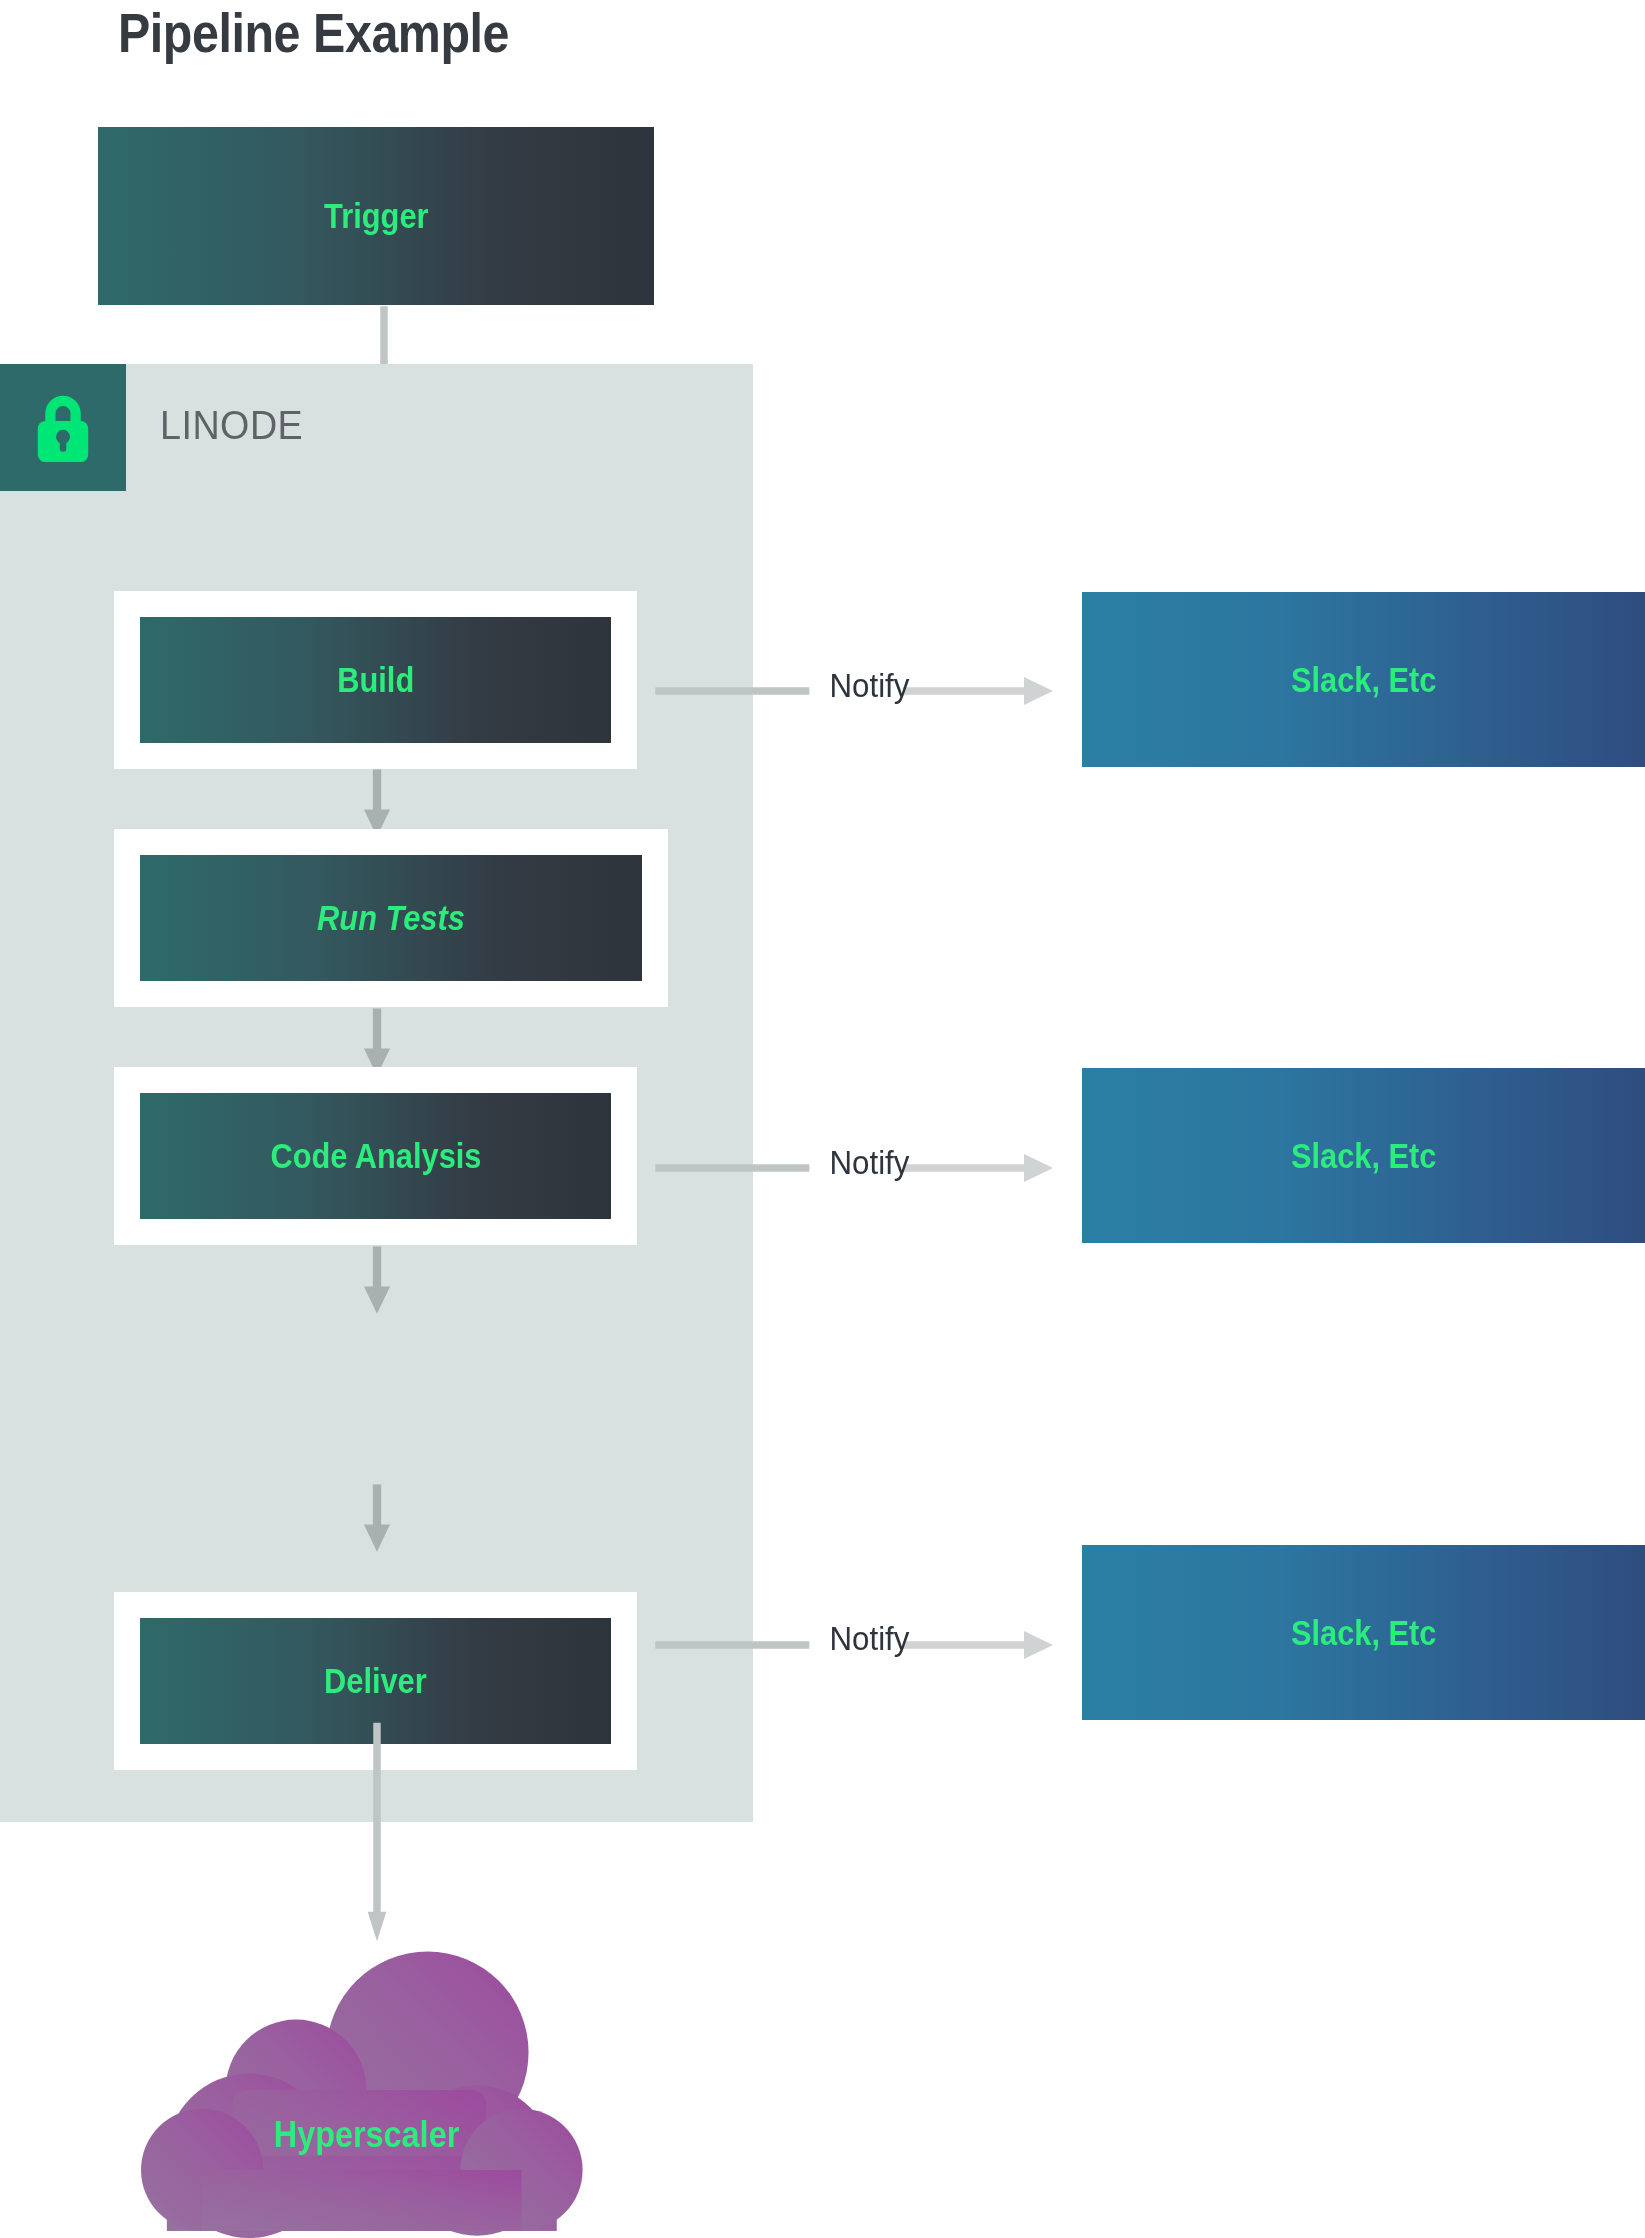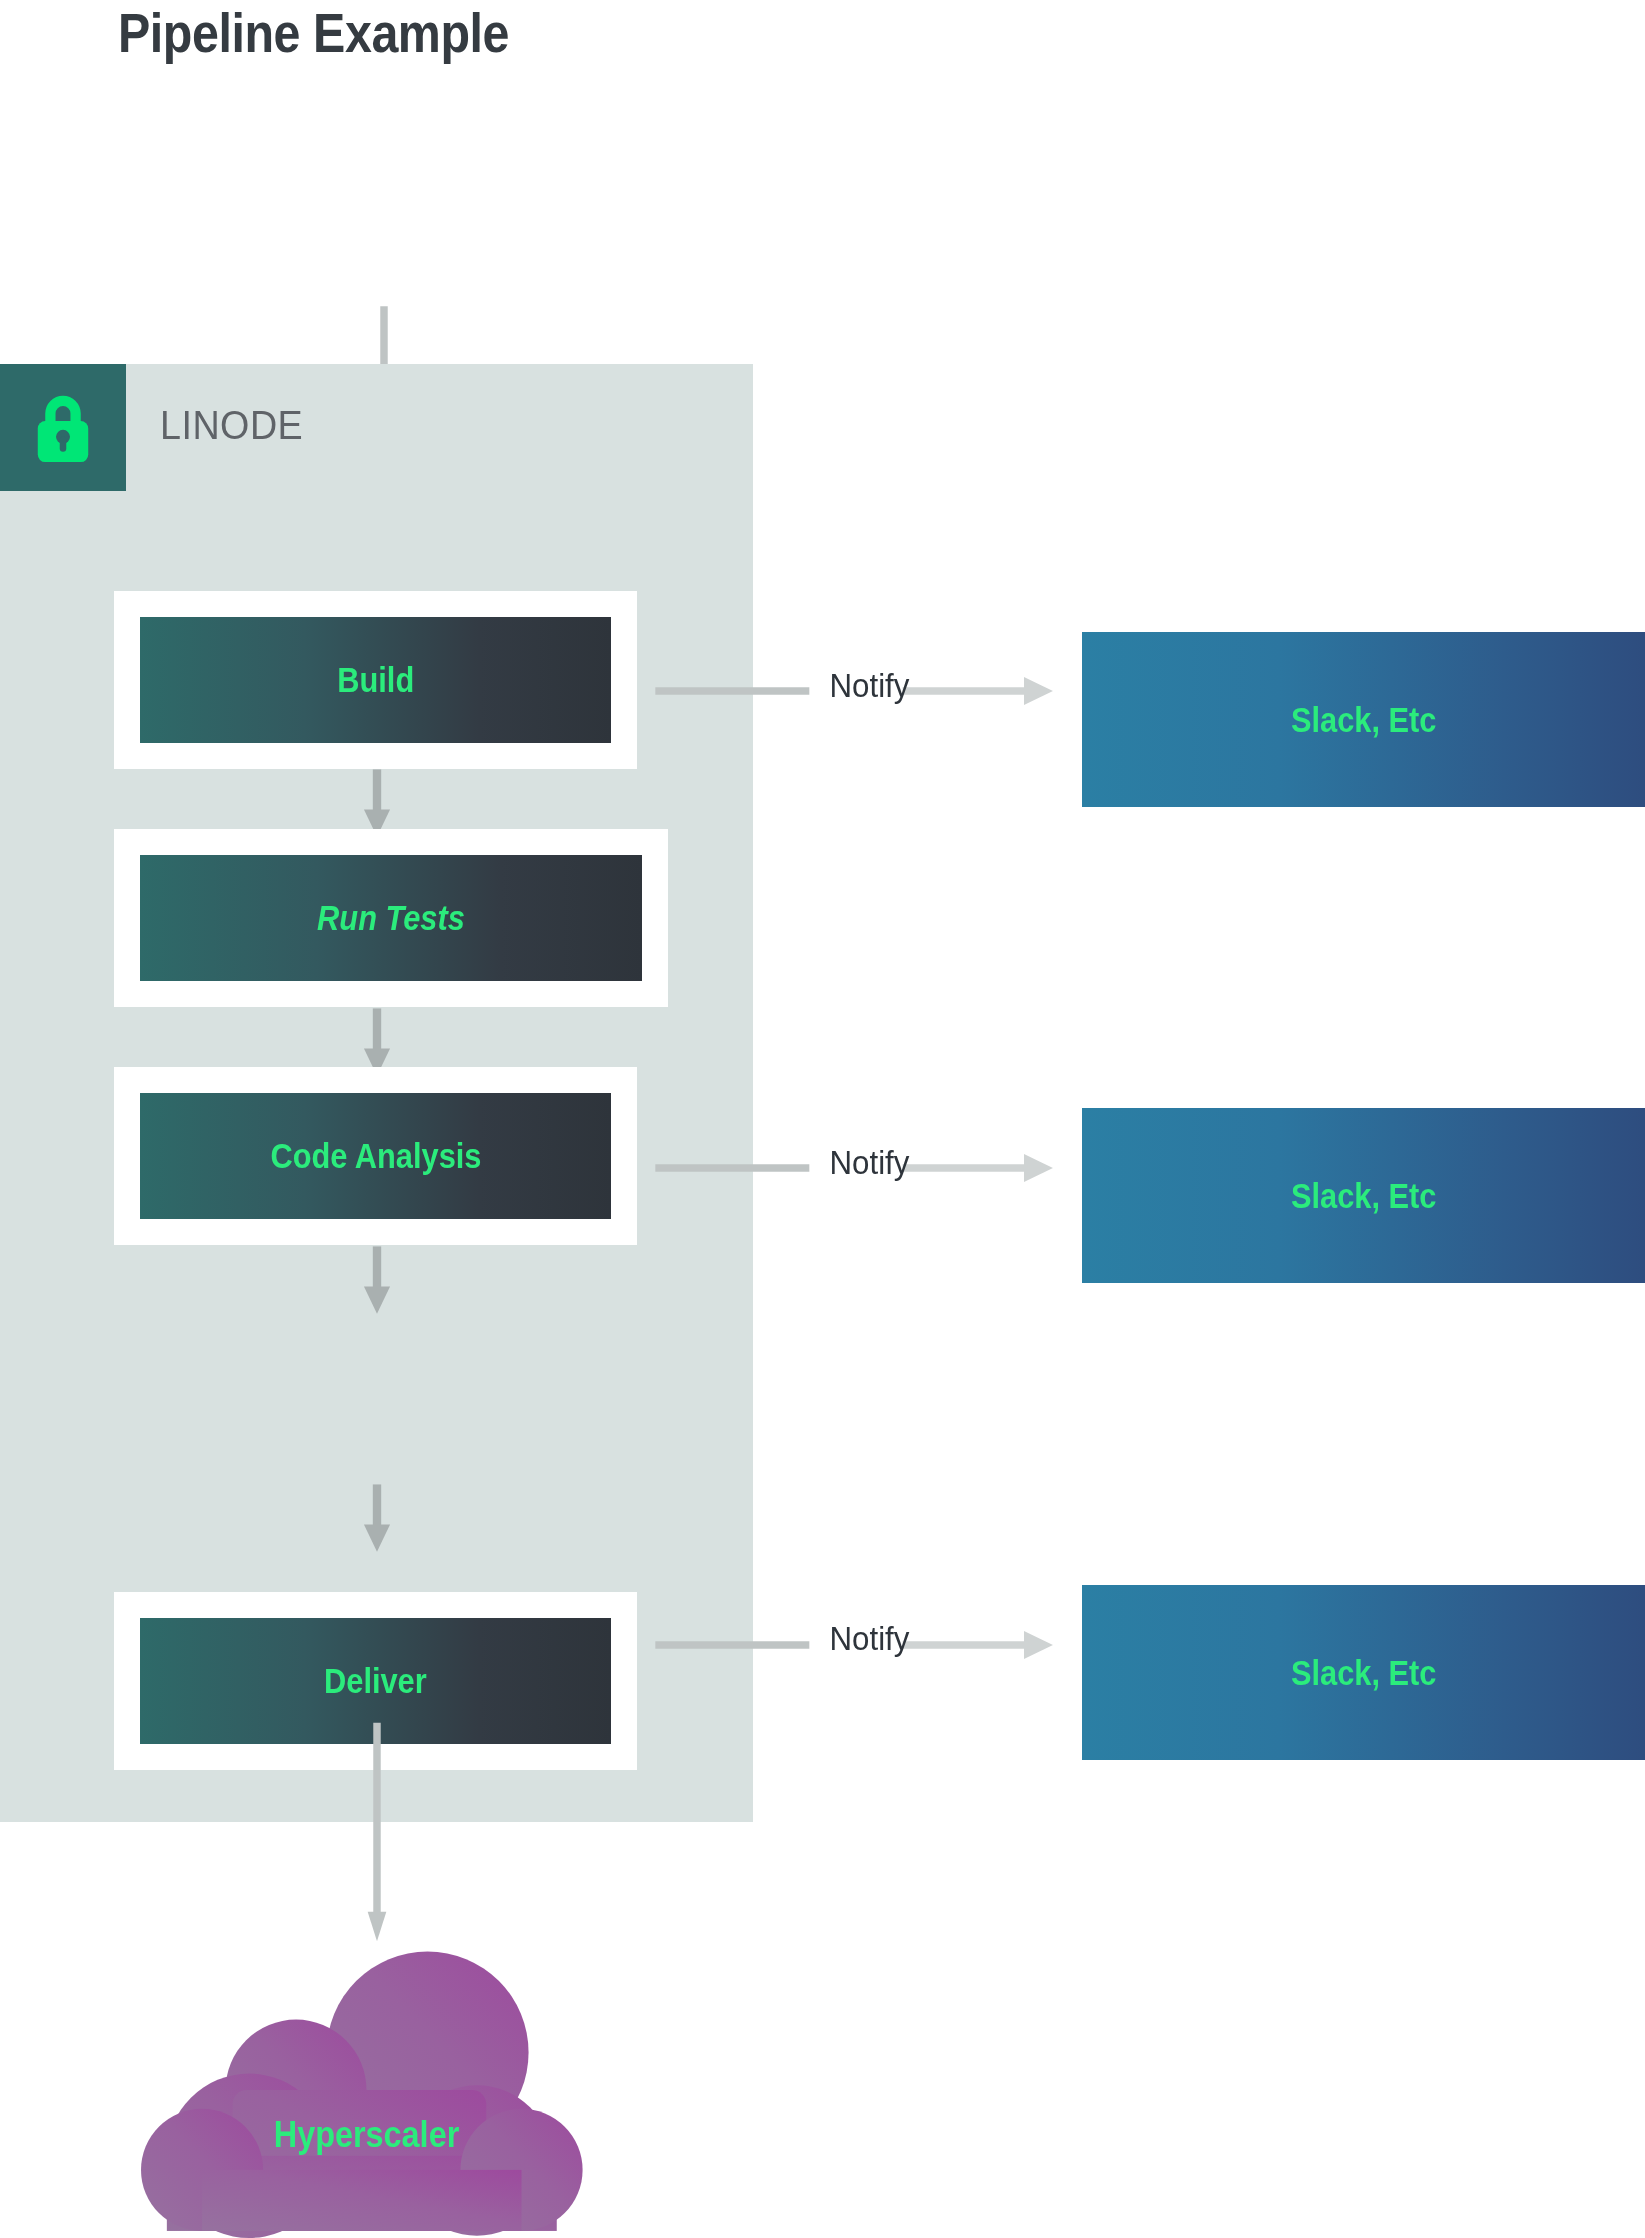--- a/index.html
+++ b/index.html
@@ -82,21 +82,20 @@
     font-weight: bold;
     color: #2bec7c;
     white-space: nowrap;
     transform: scaleX(0.88);
   }
   .dark-grad {
     background: linear-gradient(90deg, #2e6a69 0%, #33595f 35%, #333b44 72%, #2e343b 100%);
   }
   .blue-grad {
     background: linear-gradient(90deg, #2b7fa4 0%, #2c76a0 35%, #2e5c8c 75%, #2e4d7f 100%);
-    margin-top: 40px;
   }
   .stage-outer {
     position: absolute;
     background: #ffffff;
     box-sizing: border-box;
     padding: 26px;
   }
   .stage-inner {
     width: 100%;
     height: 100%;
@@ -141,20 +140,23 @@
     pointer-events: none;
   }
 </style>
 </head>
 <body>
 
 <div id="canvas">
 
   <div class="page-title">Pipeline Example</div>
 
+  <div class="node dark-grad" style="left:98px; top:127px; width:556px; height:178px;">
+    <span class="node-label">Trigger</span>
+  </div>
 
   <svg class="v-arrow" style="left:370px; top:305px; width:28px; height:287px;" viewBox="0 0 60 610">
     <line x1="30" y1="0" x2="30" y2="555" stroke="#bfc4c4" stroke-width="16"></line>
     <polygon points="30,608 2,548 58,548" fill="#bfc4c4"></polygon>
   </svg>
 
   <div class="zone"></div>
   <div class="zone-icon">
     <svg class="lock-svg" width="64" height="71" viewBox="0 0 136 152">
       <path d="M30 68 V46 a38 38 0 0 1 76 0 V68 h-22 V46 a16 16 0 0 0 -32 0 V68 Z" fill="#00e676"></path>

